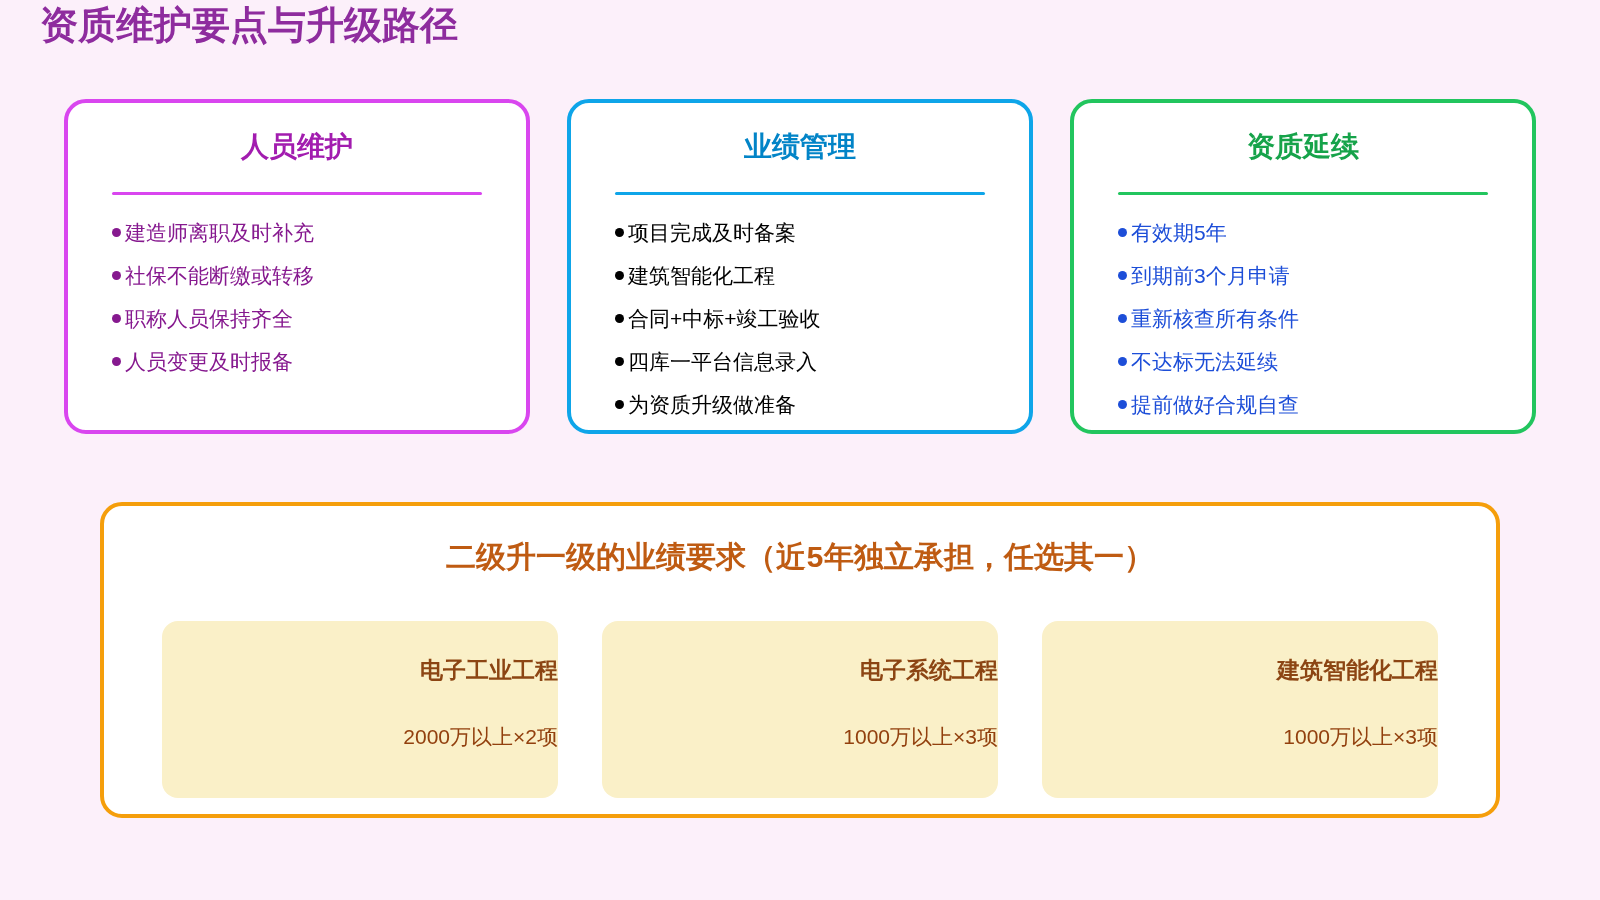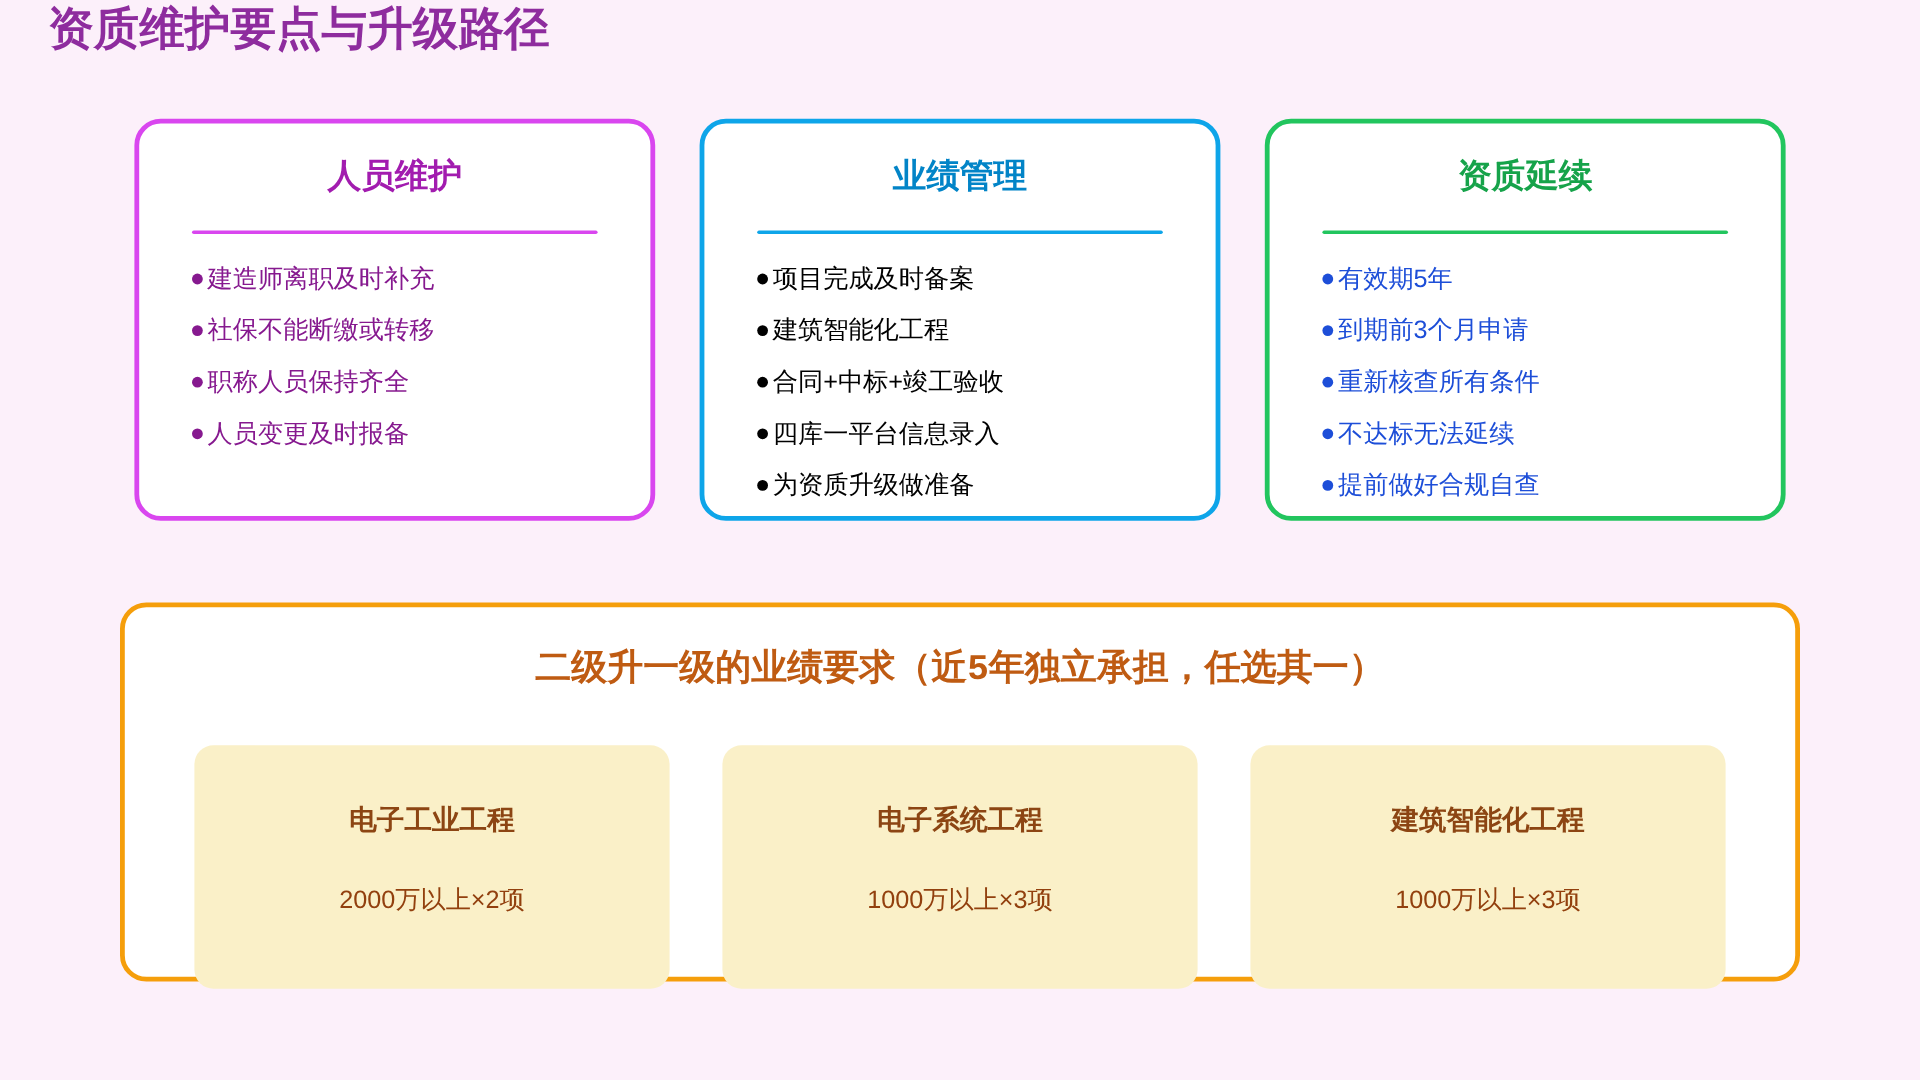--- a/index.html
+++ b/index.html
@@ -13,21 +13,21 @@
     text-align: left;
     font-size: 38px;
     font-weight: 700;
     color: #8e2c9e;
     line-height: 50px;
     margin-left: 40px;
   }
   .cards-row {
     display: flex;
     gap: 37px;
-    margin: 49px 112px 0;
+    margin: 49px 64px 0;
   }
   .info-card {
     flex: 1;
     background: #ffffff;
     border: 4px solid;
     border-radius: 22px;
     height: 335px;
     padding: 26px 44px 20px;
   }
   .info-card .card-title {
@@ -94,26 +94,26 @@
     line-height: 39px;
     font-family: Liberation Mono, monospace;
   }
   .options-row {
     display: flex;
     gap: 44px;
     margin-top: 42px;
   }
   .option-card {
     flex: 1;
-    height: 203px;
+    height: 177px;
     background: #faf0c8;
     border-radius: 16px;
     display: flex;
     flex-direction: column;
-    align-items: center;
+    align-items: flex-end;
     justify-content: center;
     gap: 37px;
     padding-bottom: 14px;
   }
   .option-name {
     font-size: 23px;
     font-weight: 700;
     color: #8c4513;
   }
   .option-requirement {

